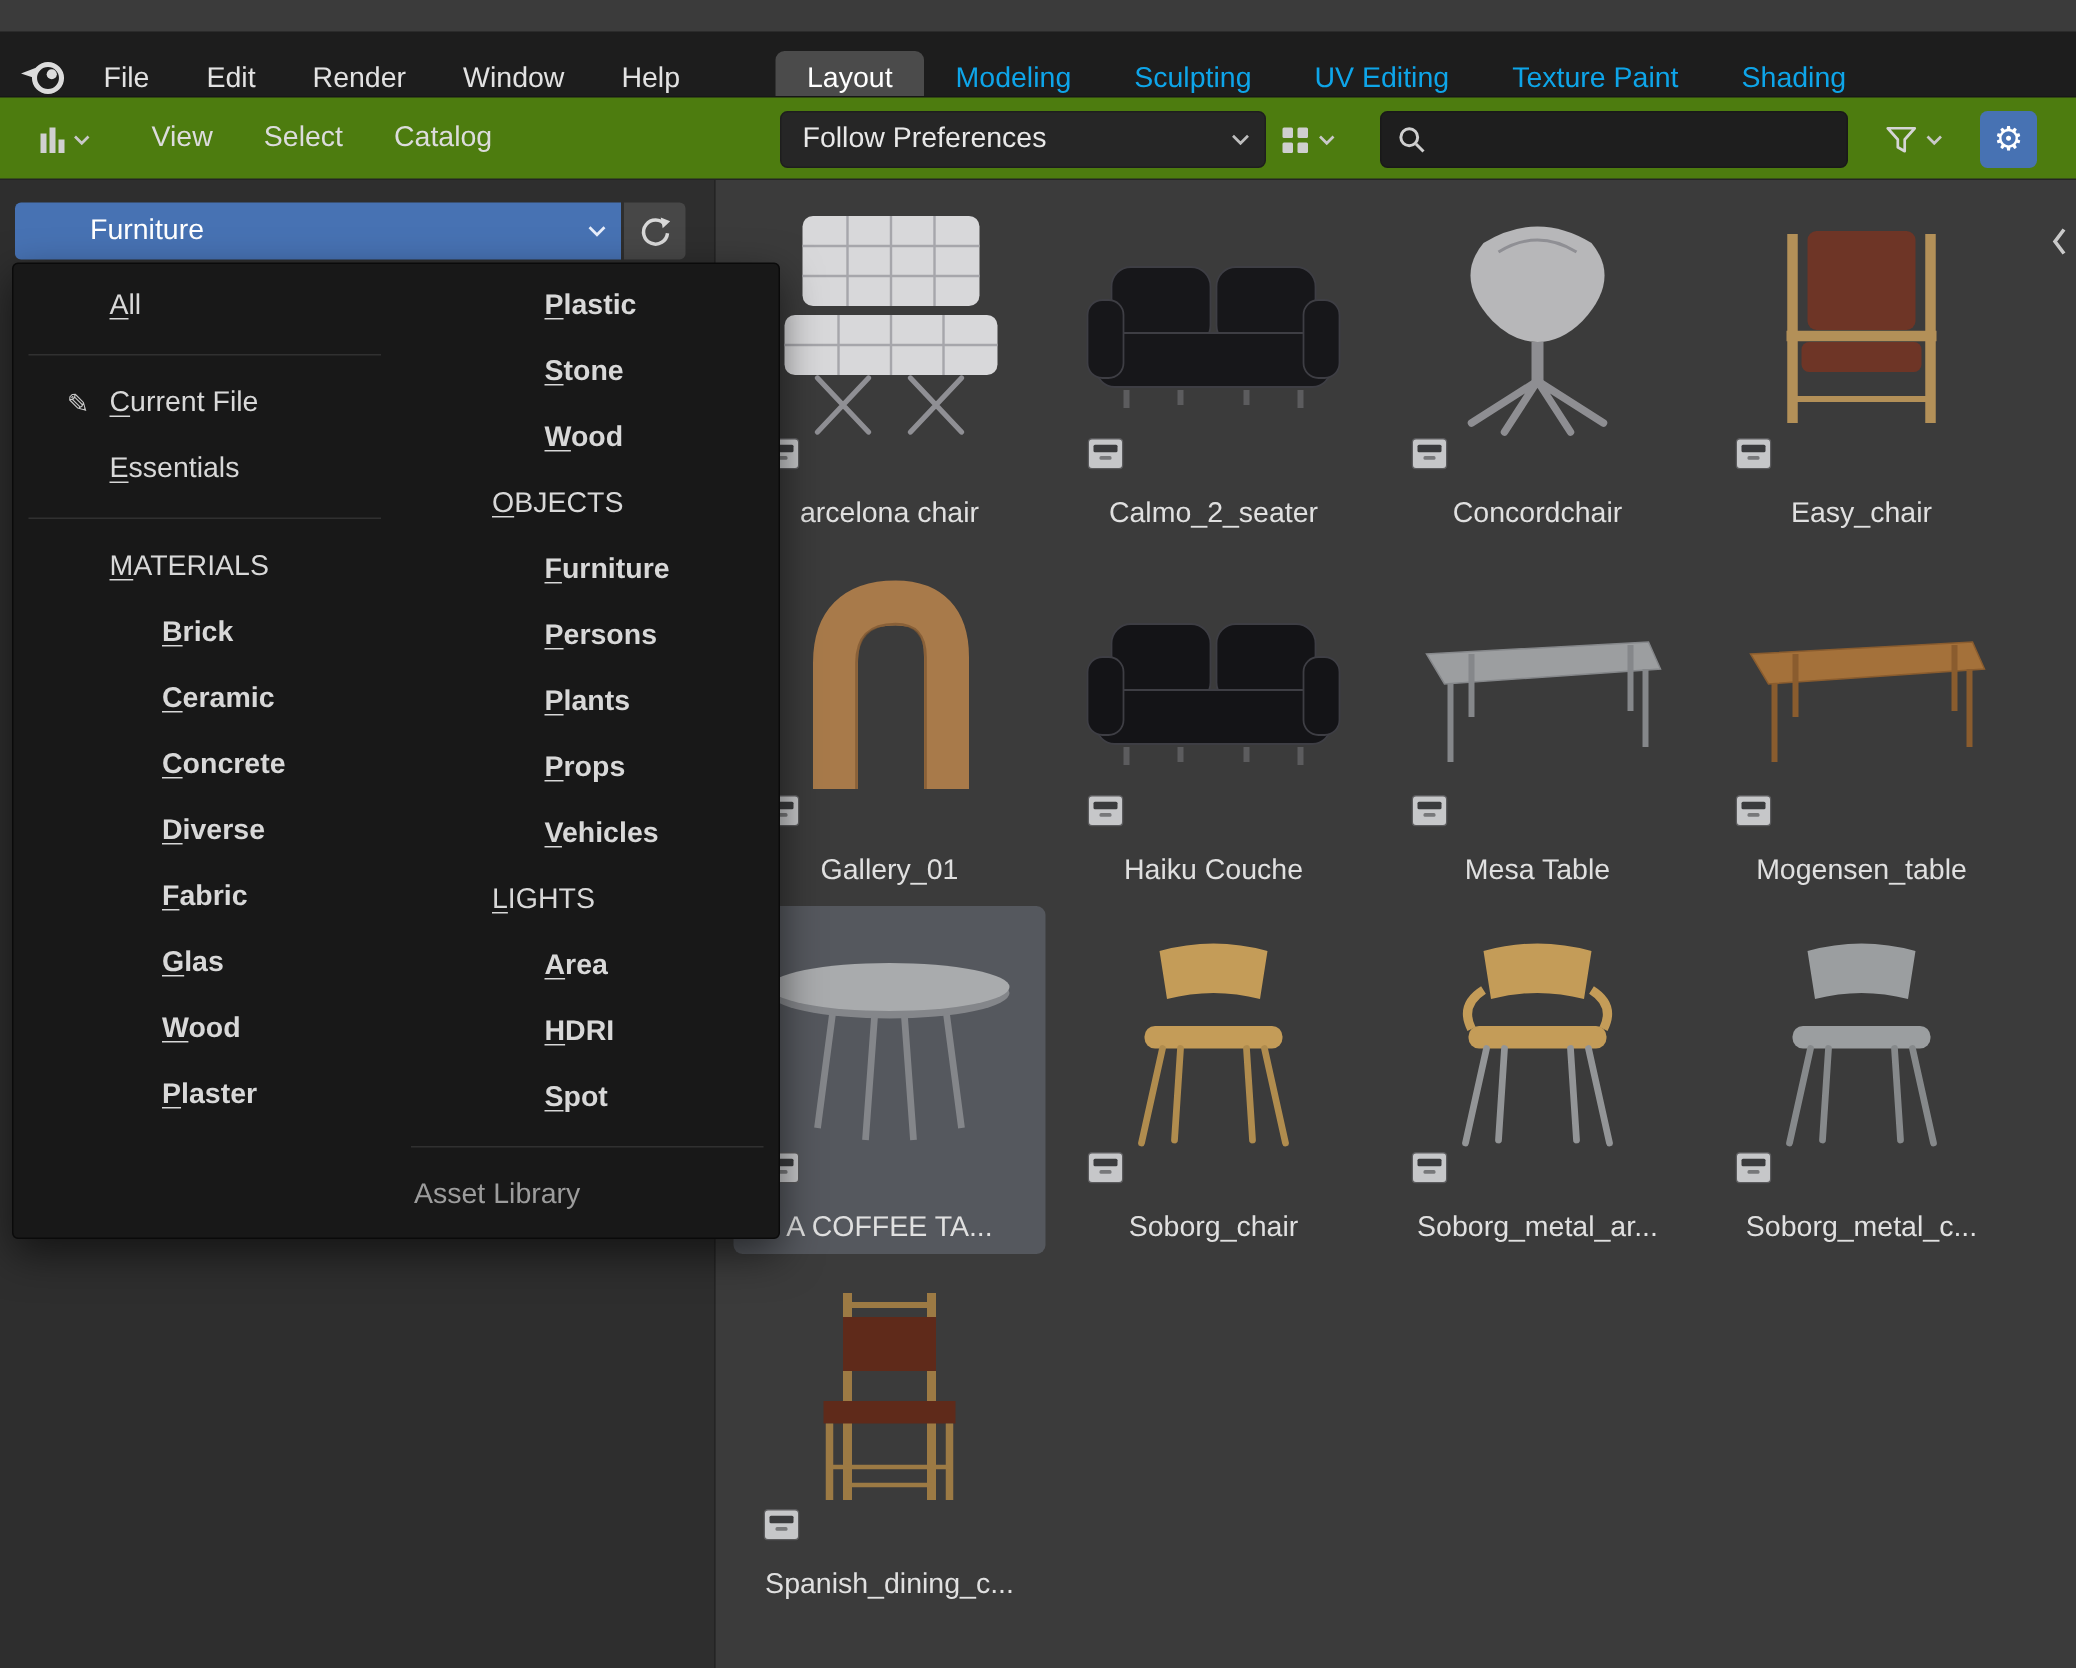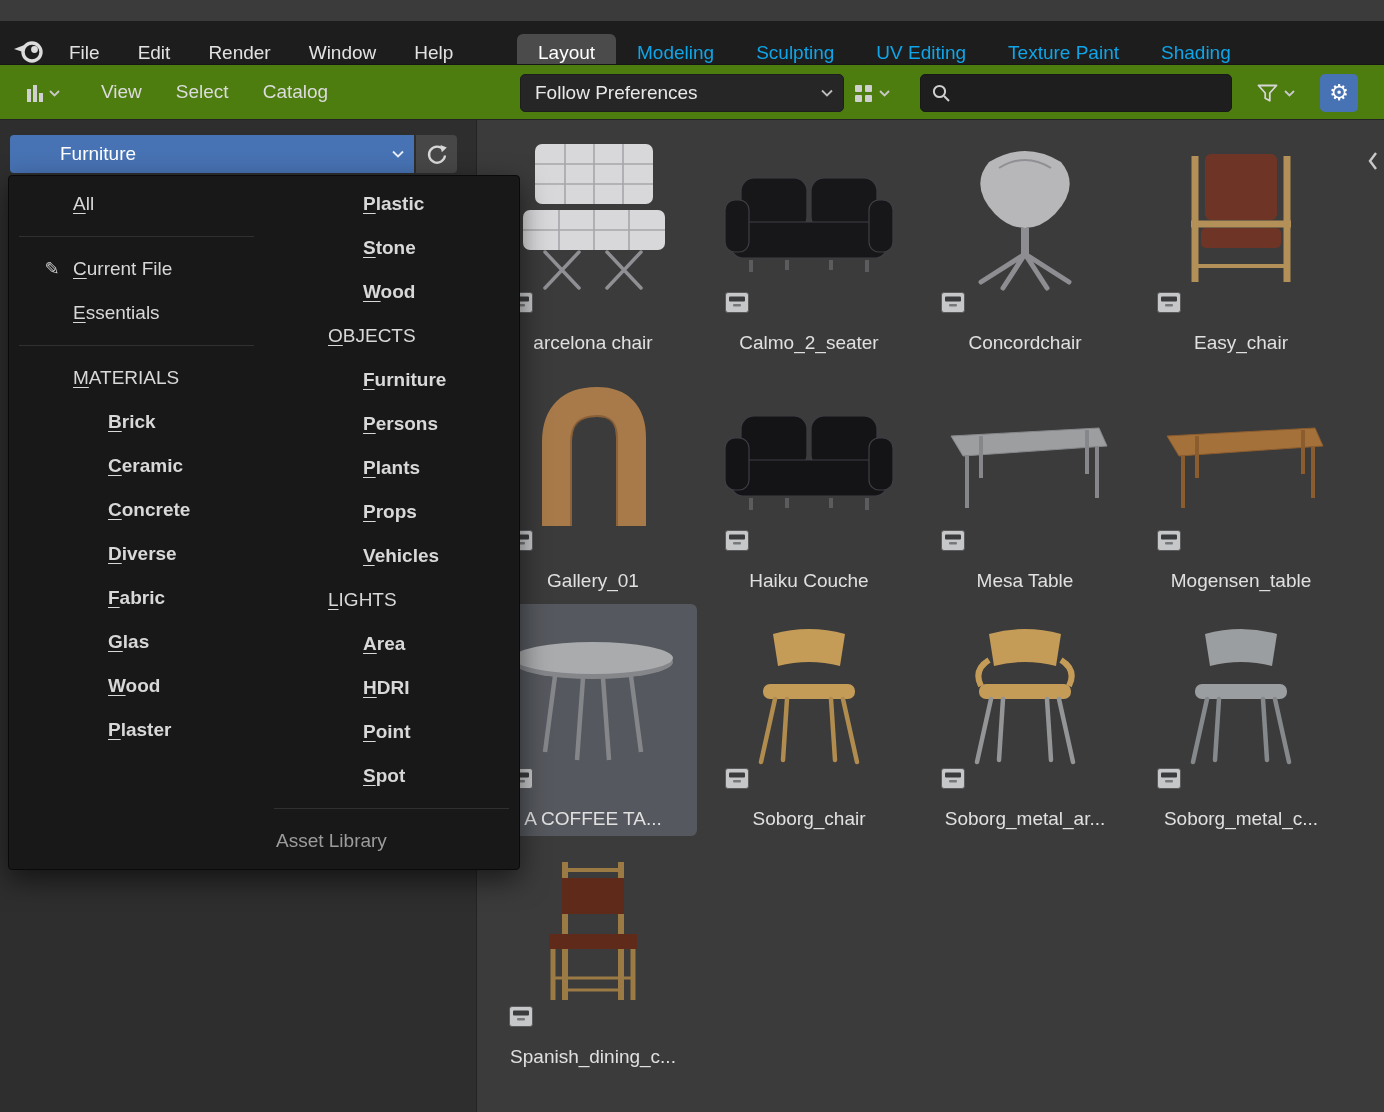--- a/index.html
+++ b/index.html
@@ -488,23 +488,20 @@
       <div class="menu-item">
         <span class="lbl">LIGHTS</span>
       </div>
       <div class="menu-item indent">
         <span class="lbl">Area</span>
       </div>
       <div class="menu-item indent">
         <span class="lbl">HDRI</span>
       </div>
       <div class="menu-item indent">
-        <span class="lbl">Point</span>
-      </div>
-      <div class="menu-item indent">
         <span class="lbl">Spot</span>
       </div>
       <div class="menu-sep"></div>
       <div class="menu-item section-label">
         <span class="plain-lbl">Asset Library</span>
       </div>
     </div>
 </div>
 
 </body></html>

